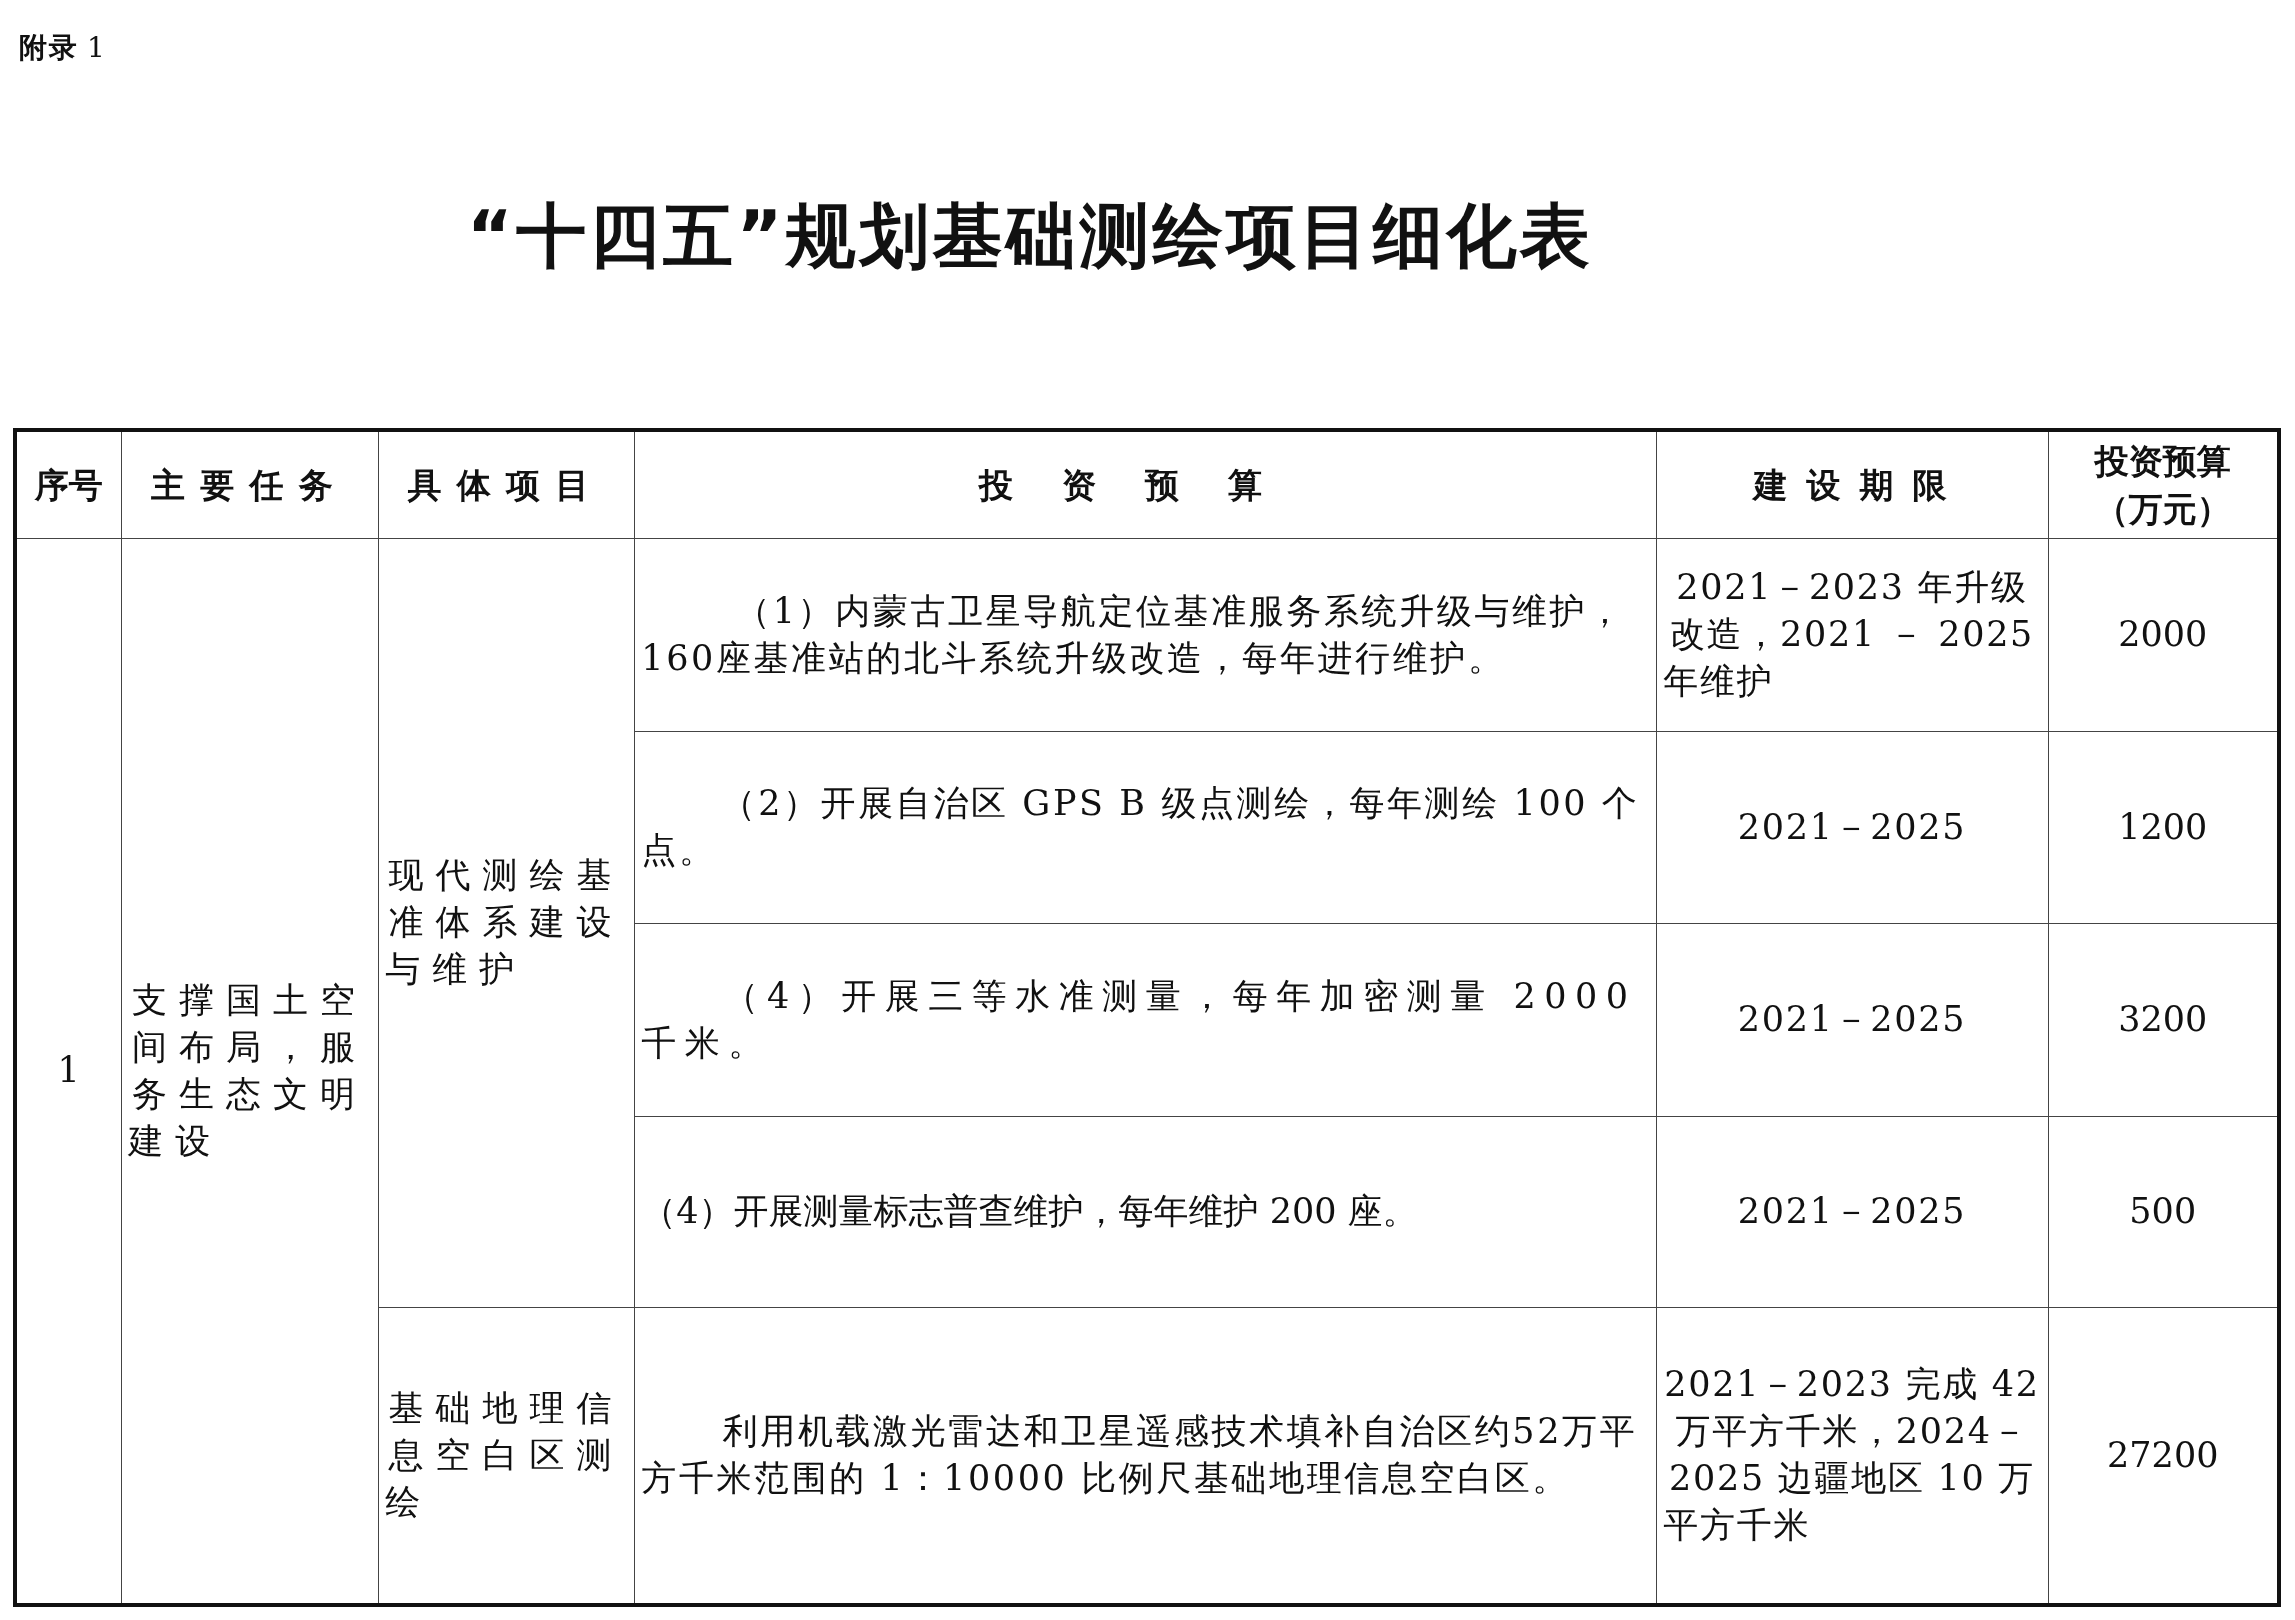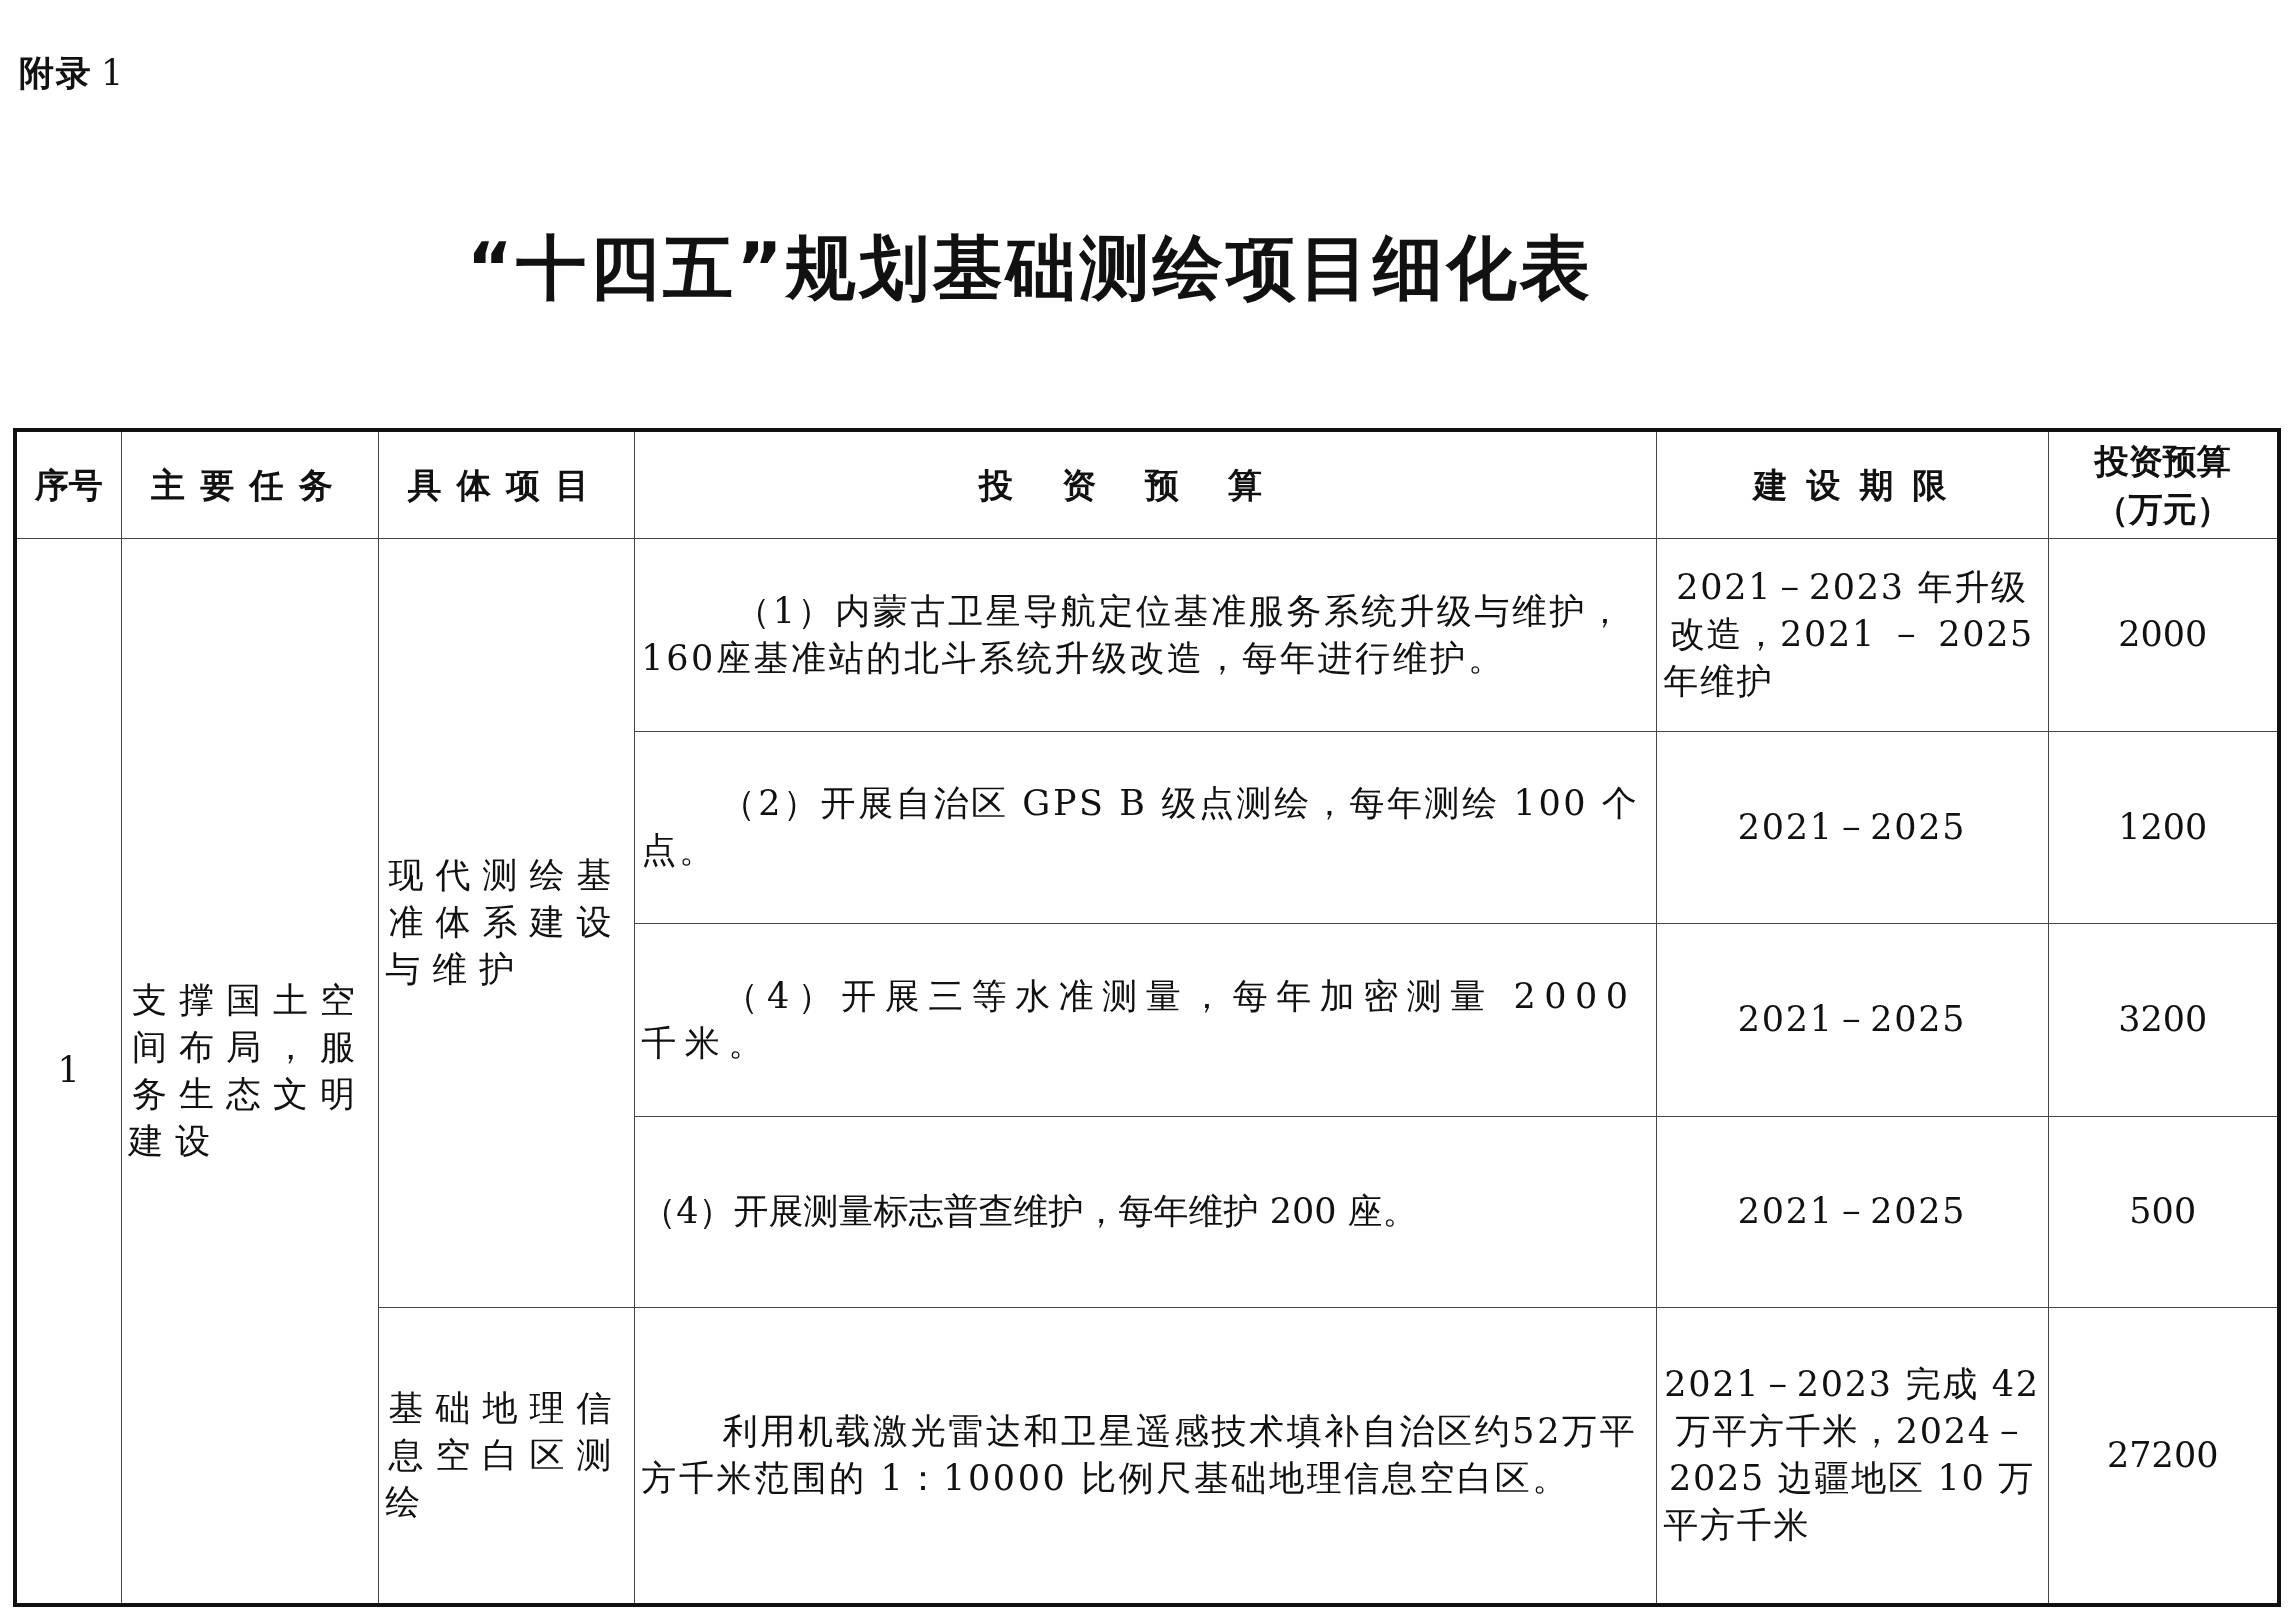--- a/index.html
+++ b/index.html
@@ -2,27 +2,27 @@
 <html style="font-size:13.6px"><head>
 <meta charset="utf-8">
 <style>
   html, body { margin: 0; padding: 0; background: #ffffff; }
   body {
     width: 2295px; height: 1621px; position: relative; overflow: hidden;
     font-family: "DejaVu Serif", "Liberation Serif", serif;
     color: #111;
   }
   .appendix {
-    position: absolute; left: 19px; top: 46px;
+    position: absolute; left: 19px; top: 20px;
     font-family: "DejaVu Sans", sans-serif; font-weight: bold;
-    font-size: 35px; line-height: 55px; letter-spacing: 1.7px;
+    font-size: 28px; line-height: 55px; letter-spacing: 1.7px;
   }
   .appendix .num { font-family: "DejaVu Serif", serif; font-weight: normal; margin-left: 8.5px; }
   .title {
-    position: absolute; left: 0; width: 2060px; top: 226px;
+    position: absolute; left: 0; width: 2060px; top: 194px;
     text-align: center;
     font-family: "DejaVu Sans", sans-serif; font-weight: bold;
     font-size: 70px; line-height: 85px; letter-spacing: 3.4px;
   }
   table.main {
     position: absolute; left: 13px; top: 428px;
     width: 2264px; height: 1177px;
     border-collapse: collapse; table-layout: fixed;
     border: 4.3px solid #111;
   }

